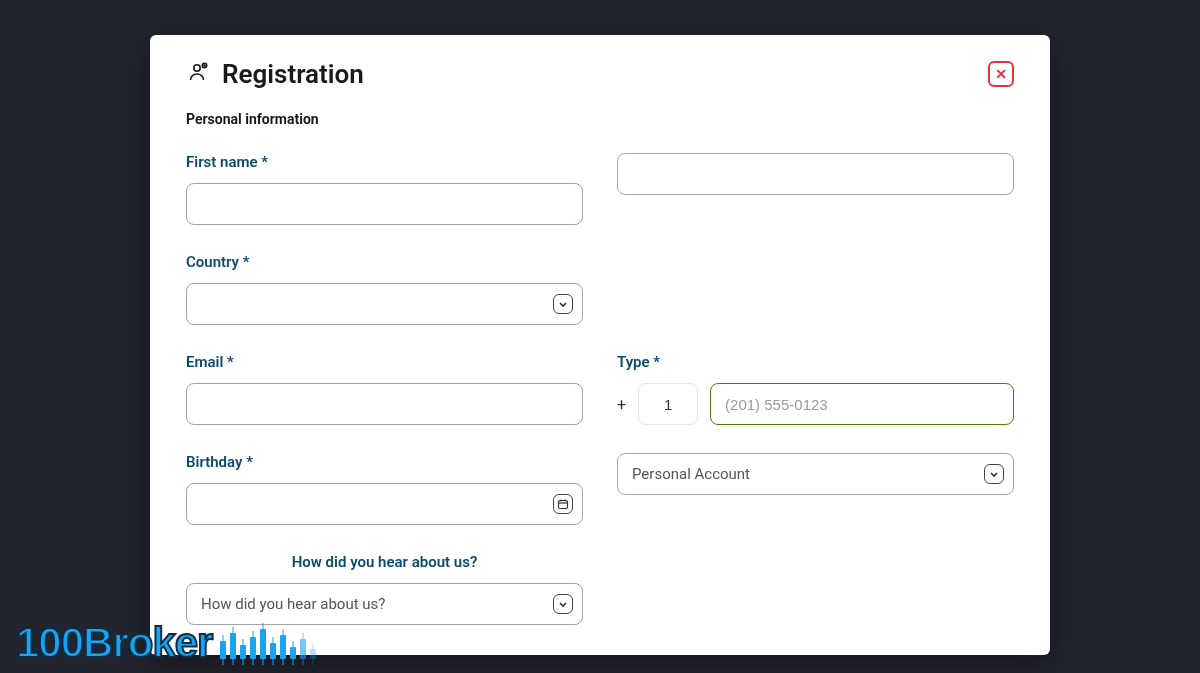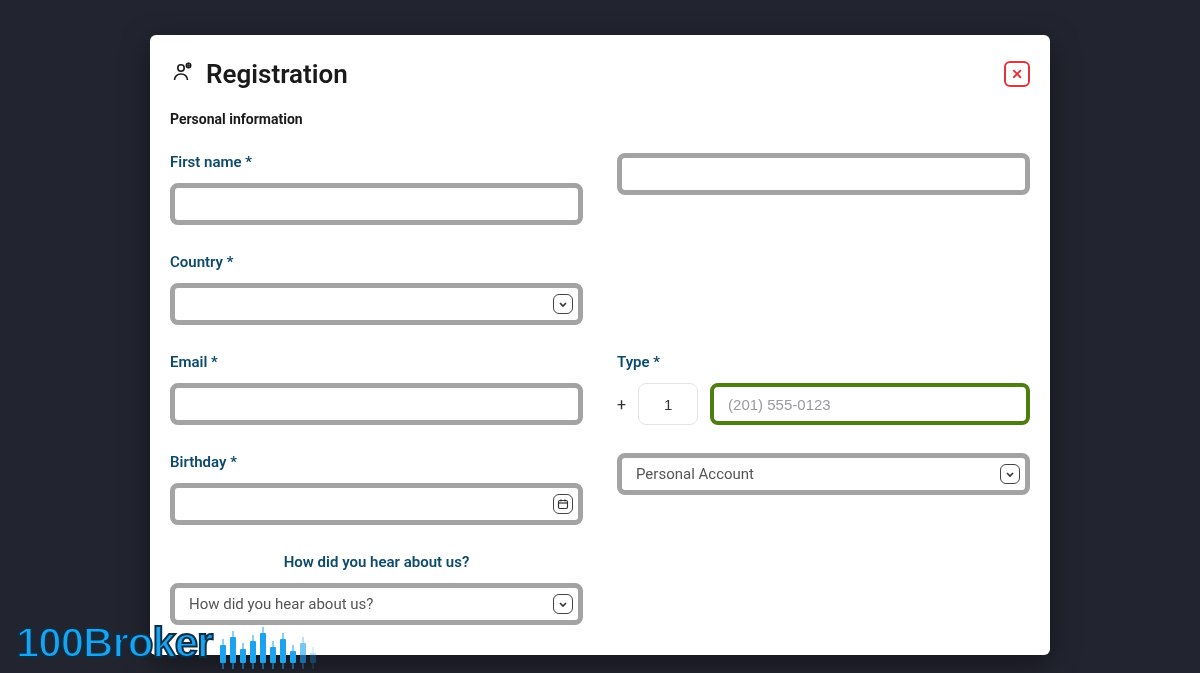--- a/index.html
+++ b/index.html
@@ -11,21 +11,21 @@
     overflow: hidden;
   }
   .modal {
     position: absolute;
     left: 150px;
     top: 35px;
     width: 900px;
     height: 620px;
     background: #fff;
     border-radius: 6px;
-    padding: 24px 20px;
+    padding: 24px 36px;
     box-shadow: 0 8px 30px rgba(0,0,0,0.4);
   }
   .modal-header {
     display: flex;
     align-items: center;
     justify-content: space-between;
     margin-bottom: 22px;
   }
   .modal-header-left {
     display: flex;
@@ -70,21 +70,21 @@
     font-weight: 600;
     color: #0c4a6e;
   }
   .control {
     position: relative;
     width: 100%;
   }
   .input, .select-box {
     width: 100%;
     height: 42px;
-    border: 5px solid #a3a3a3;
+    border: 1px solid #a3a3a3;
     border-radius: 8px;
     background: #fff;
     padding: 0 14px;
     font-size: 15px;
     color: #333;
     outline: none;
   }
   .input::placeholder { color: #9a9aa0; }
   .select-box {
     display: flex;
@@ -125,36 +125,36 @@
     border: 1px solid #e5e5e9;
     border-radius: 8px;
     text-align: center;
     font-size: 15px;
     color: #333;
     outline: none;
   }
   .phone-input {
     flex: 1;
     height: 42px;
-    border: 4px solid #4d7c0f;
+    border: 1px solid #4d7c0f;
     border-radius: 8px;
     padding: 0 14px;
     font-size: 15px;
     color: #333;
     outline: none;
   }
   .phone-input::placeholder { color: #9a9aa0; }
   .full-span { grid-column: 1 / 2; align-items: center; }
   
   .logo {
     position: absolute;
     left: 16px;
     bottom: 6px;
     display: flex;
-    align-items: center;
+    align-items: flex-start;
     gap: 8px;
   }
   .logo-text {
     font-family: Arial, sans-serif;
     font-size: 42px;
     font-weight: 900;
     color: #1aa3ef;
     -webkit-text-stroke: 2px #0a2e46;
     letter-spacing: -1px;
   }

